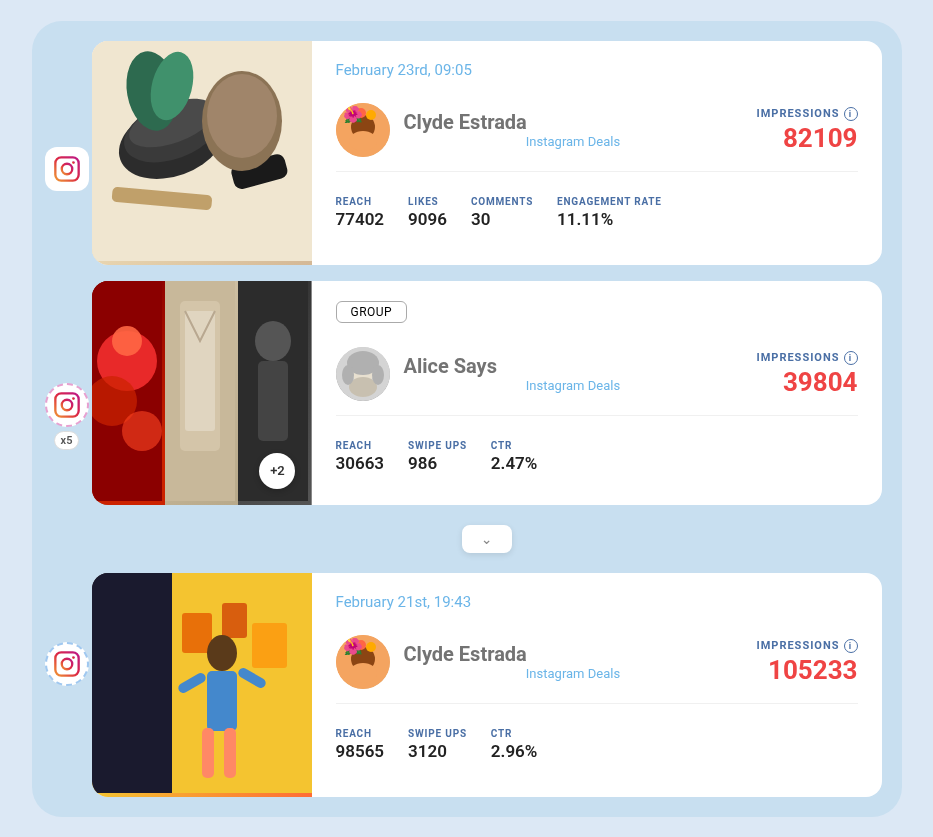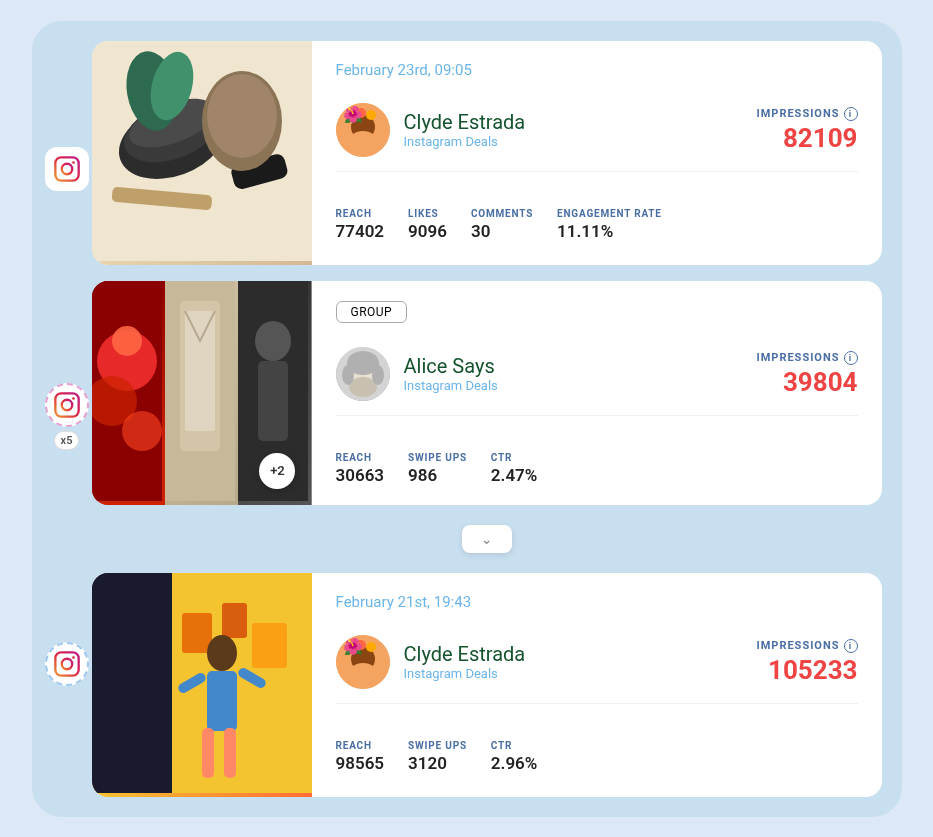--- a/index.html
+++ b/index.html
@@ -180,27 +180,28 @@
       overflow: hidden;
       flex-shrink: 0;
     }
 
     .influencer-info {
       flex: 1;
     }
 
     .influencer-name {
       font-size: 20px;
-      font-weight: 400;
-      color: #14532d;
+      font-weight: 700;
+      color: #737373;
     }
 
     .influencer-deal {
       font-size: 13px;
       color: #6bb5e8;
+      text-align: center;
     }
 
     .impressions-block {
       text-align: right;
       display: flex;
       flex-direction: column;
       align-items: flex-end;
       gap: 2px;
     }
 
@@ -242,21 +243,20 @@
       display: flex;
       flex-direction: column;
       gap: 2px;
     }
 
     .stat-label {
       font-size: 10px;
       font-weight: 700;
       color: #4a6fa5;
       letter-spacing: 0.8px;
-      margin-top: 12px;
     }
 
     .stat-value {
       font-size: 17px;
       font-weight: 600;
       color: #222;
     }
 
     
     .expand-button-container {

